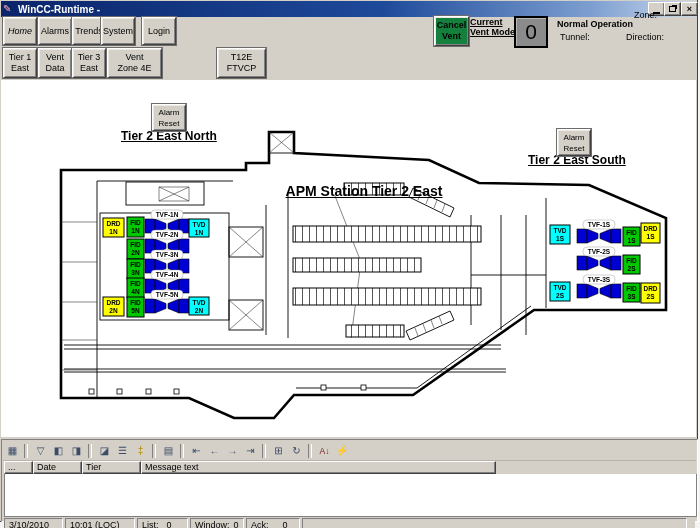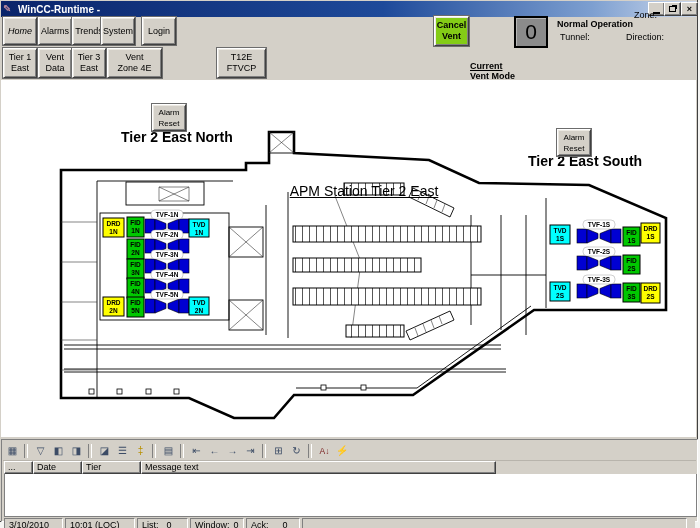--- a/index.html
+++ b/index.html
@@ -17,33 +17,33 @@
     display:flex;align-items:center;justify-content:center;}
   .wctl .bar{width:7px;height:2px;background:#000;margin-top:7px;}
   .wctl .box2{width:5px;height:4px;border:1px solid #000;box-shadow:2px -2px 0 -1px #000;}
   .wctl .x{font-size:9px;font-weight:bold;color:#000;line-height:9px;}
   
   .btn{position:absolute;background:#d4d0c8;border:1px solid;border-color:#fff #404040 #404040 #fff;
     box-shadow:inset 1px 1px 0 #ece9e2,inset -1px -1px 0 #808080,0 0 0 1px #6c6c6c;
     font-size:9px;color:#000;text-align:center;display:flex;flex-direction:column;
     align-items:center;justify-content:center;line-height:11px;cursor:default;}
   
-  #cancelvent{background:#84cc16;font-weight:bold;}
-  .ultext{font-size:8.5px;font-weight:bold;text-decoration:underline;line-height:10px;margin-top:44px;}
+  #cancelvent{background:#15803d;font-weight:bold;}
+  .ultext{font-size:8.5px;font-weight:bold;text-decoration:underline;line-height:10px;}
   #countbox{position:absolute;left:514px;top:16px;width:30px;height:28px;background:#8b8b8b;
     border:2px solid #000;box-shadow:inset 1px 1px 0 #b5b5b5;display:flex;align-items:center;justify-content:center;
     font-size:21px;color:#000;}
   .toplabel{position:absolute;font-size:9px;color:#000;white-space:nowrap;}
   .topbold{font-weight:bold;}
   
   #plan{position:absolute;left:1px;top:80px;width:695px;height:357px;background:#fff;}
   #plansvg{position:absolute;left:0;top:0;}
   #plantitle{position:absolute;left:233px;top:103px;width:260px;text-align:center;
-    font-size:14px;font-weight:normal;text-decoration:underline;color:#000;}
-  .seclabel{position:absolute;font-size:14px;font-weight:bold;color:#000;white-space:nowrap;}
+    font-size:14px;font-weight:bold;text-decoration:underline;color:#000;}
+  .seclabel{position:absolute;font-size:12px;font-weight:bold;text-decoration:underline;color:#000;white-space:nowrap;}
   
   #alarmctl{position:absolute;left:1px;top:439px;width:695px;height:81px;background:#d4d0c8;
     border:1px solid;border-color:#808080 #fff #fff #808080;}
   #atoolbar{position:absolute;left:1px;top:1px;width:693px;height:19px;display:flex;align-items:center;
     border-bottom:1px solid #b8b4ac;}
   .ticonbtn{width:17px;height:16px;margin-left:1px;display:flex;align-items:center;justify-content:center;
     font-size:10px;color:#3c4c66;}
   .tsep{width:2px;height:14px;margin:0 3px;border-left:1px solid #808080;border-right:1px solid #fff;}
   #ahdr{position:absolute;left:2px;top:21px;width:691px;height:13px;display:flex;}
   .hcell{background:#d4d0c8;border:1px solid;border-color:#fff #404040 #404040 #fff;

